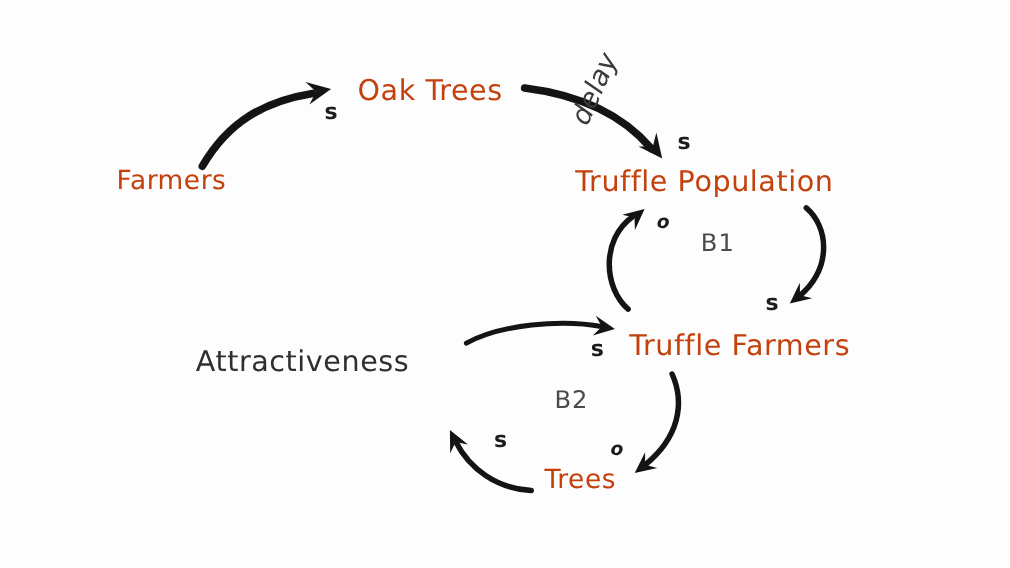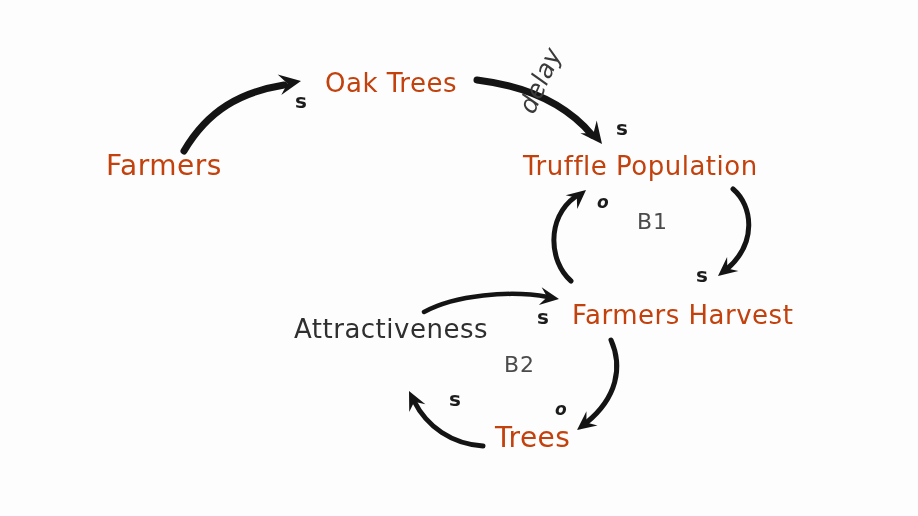--- a/index.html
+++ b/index.html
@@ -25,21 +25,21 @@
   }
   .arrows path.head { fill: #141414; stroke: none; }
   .label {
     position: absolute;
     color: #c2410c;
     font-size: 26px;
     letter-spacing: 0.5px;
     white-space: nowrap;
     line-height: 1.1;
   }
-  .label.big { font-size: 28px; }
+  .label.big { font-size: 24px; }
   .loop-label {
     position: absolute;
     color: #4b4b4b;
     font-size: 22px;
     letter-spacing: 1px;
     white-space: nowrap;
   }
   .polarity {
     position: absolute;
     color: #1c1c1c;
@@ -57,21 +57,21 @@
     font-style: italic;
     text-align: center;
     transform: rotate(-66deg);
     transform-origin: center center;
     white-space: nowrap;
   }
   .multiline {
     position: absolute;
     left: 178px; top: 312px;
     width: 310px;
-    text-align: right;
+    text-align: left;
     color: #2f2f2f;
     font-size: 26px;
     letter-spacing: 0.5px;
     line-height: 35px;
   }
   .multiline span { display: block; }
 </style>
 </head>
 <body>
 
@@ -116,21 +116,21 @@
   </svg>
 
   <div class="label big" style="left:106px; top:151px;">Farmers</div>
 
   <div class="label" style="left:325px; top:69px;">Oak Trees</div>
 
   <div class="edge-note">delay</div>
 
   <div class="label" style="left:523px; top:152px;">Truffle Population</div>
 
-  <div class="label" style="left:572px; top:301px;">Farmers Harvest</div>
+  <div class="label" style="left:572px; top:301px;">Truffle Farmers</div>
 
   <div class="multiline">
     <span>Attractiveness</span>
   </div>
 
   <div class="label big" style="left:495px; top:423px;">Trees</div>
 
   <div class="loop-label" style="left:637px; top:209px;">B1</div>
 
   <div class="loop-label" style="left:504px; top:352px;">B2</div>

